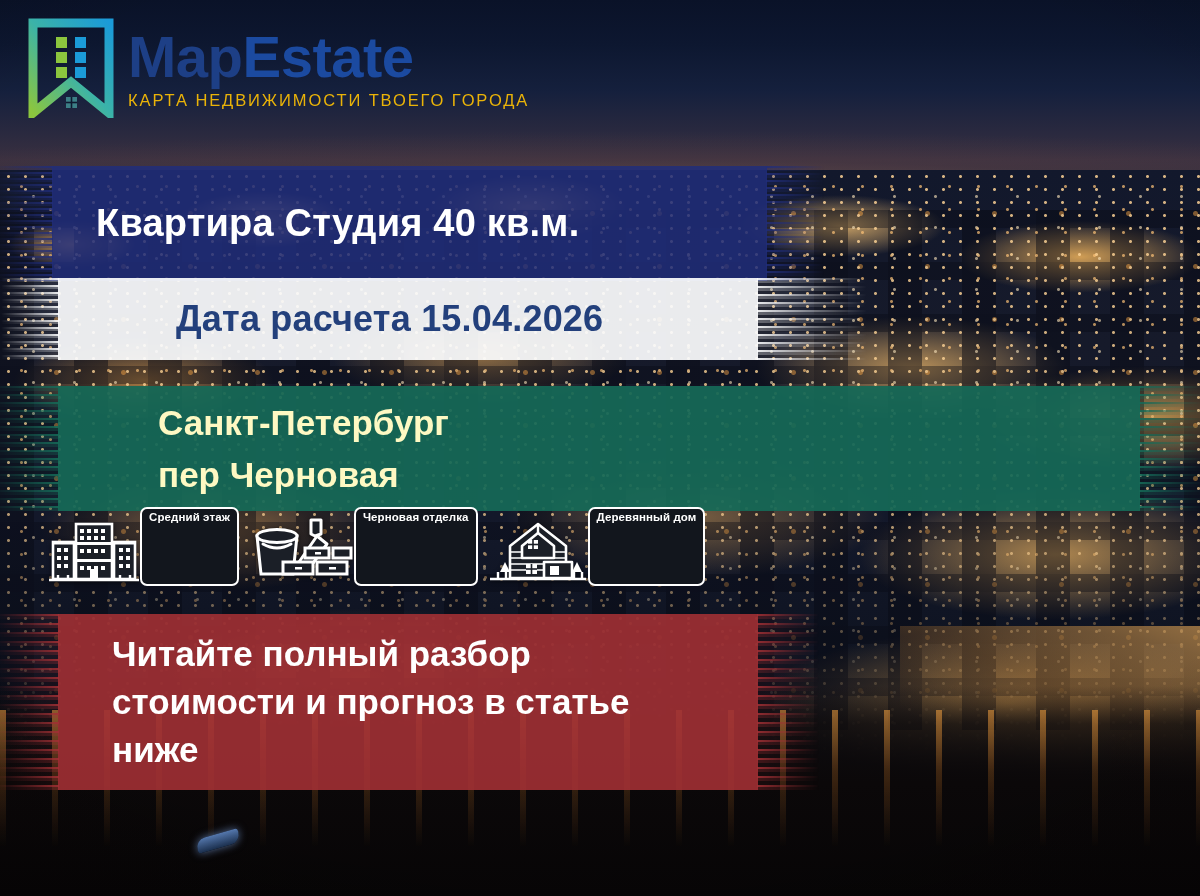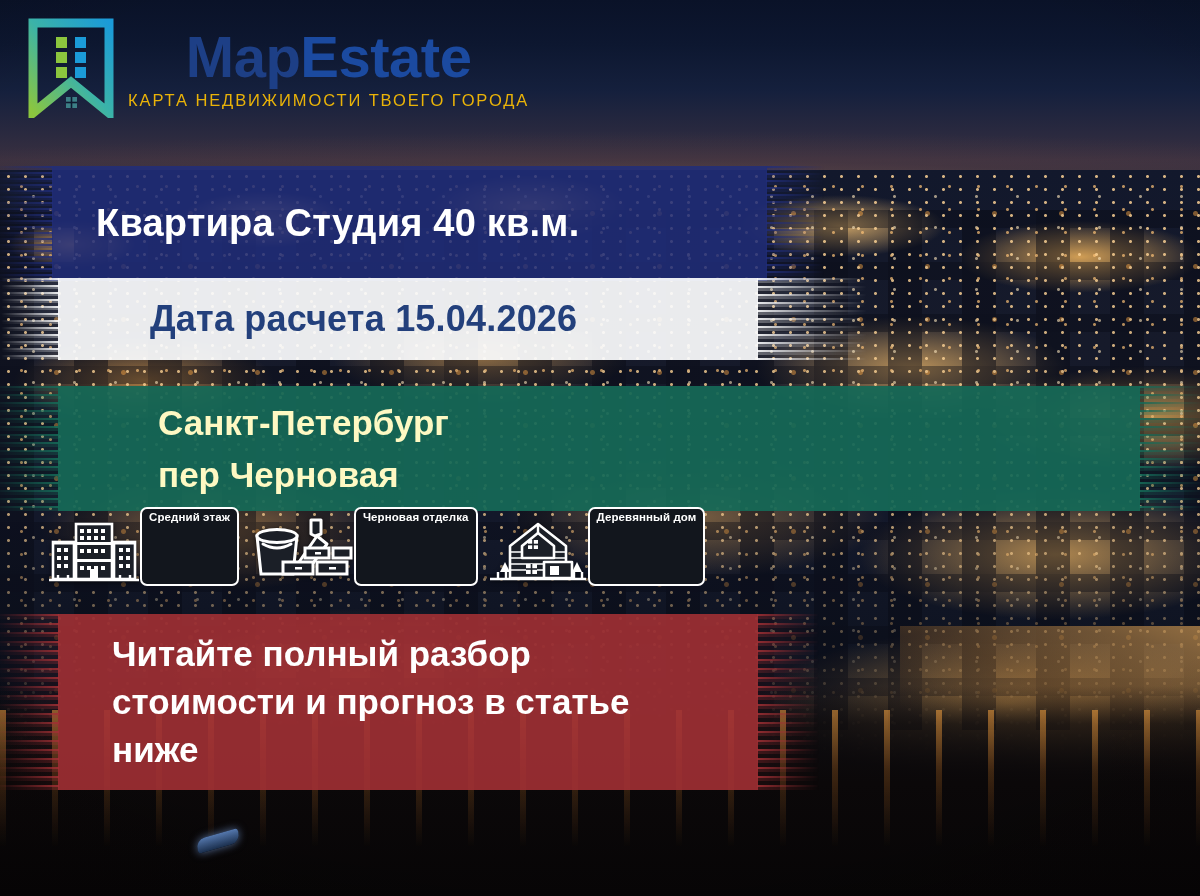--- a/index.html
+++ b/index.html
@@ -111,21 +111,21 @@
     background: radial-gradient(130% 105% at 50% 42%, rgba(0,0,0,0) 48%, rgba(0,0,0,.40) 88%, rgba(0,0,0,.62) 100%);
   }
 
   
   .logo-row {
     position:absolute; left:28px; top:18px;
     display:flex; align-items:center; gap:14px;
     z-index:6;
   }
   .logo-mark { width:86px; height:100px; flex:0 0 auto; }
-  .logo-text { display:flex; flex-direction:column; line-height:1;align-items:center; }
+  .logo-text { display:flex; flex-direction:column; line-height:1; }
   .logo-wordmark {
     font-size:58px; font-weight:700; letter-spacing:-.5px;
     color:#1d3f86; white-space:nowrap;
   }
   .logo-wordmark .accent { color:#1b4aa0; }
   .logo-tagline {
     margin-top:6px;
     font-size:16.5px; font-weight:400; letter-spacing:1.9px;
     color:#eab308; white-space:nowrap;
   }
@@ -161,21 +161,21 @@
                 linear-gradient(270deg, rgba(0,0,0,0) 0%, rgba(0,0,0,.55) 52%, rgba(0,0,0,1) 100%);
     mask-composite: intersect;
   }
   .title-text {
     color:#ffffff; font-size:38px; font-weight:700; letter-spacing:.2px; white-space:nowrap;
   }
 
   .banner-date {
     left:58px; top:278px; width:700px; height:82px;
     background: rgba(251,252,253,.93);
-    padding-left:92px;
+    padding-left:118px;
   }
   .banner-date .edge.left {
     background: rgba(251,252,253,.93);
     -webkit-mask-image: repeating-linear-gradient(180deg, rgba(0,0,0,1) 0 2px, rgba(0,0,0,.42) 2px 4px, rgba(0,0,0,.10) 4px 7px),
                         linear-gradient(90deg, rgba(0,0,0,0) 0%, rgba(0,0,0,.50) 50%, rgba(0,0,0,1) 100%);
     -webkit-mask-composite: source-in;
     mask-image: repeating-linear-gradient(180deg, rgba(0,0,0,1) 0 2px, rgba(0,0,0,.42) 2px 4px, rgba(0,0,0,.10) 4px 7px),
                 linear-gradient(90deg, rgba(0,0,0,0) 0%, rgba(0,0,0,.50) 50%, rgba(0,0,0,1) 100%);
     mask-composite: intersect;
   }

